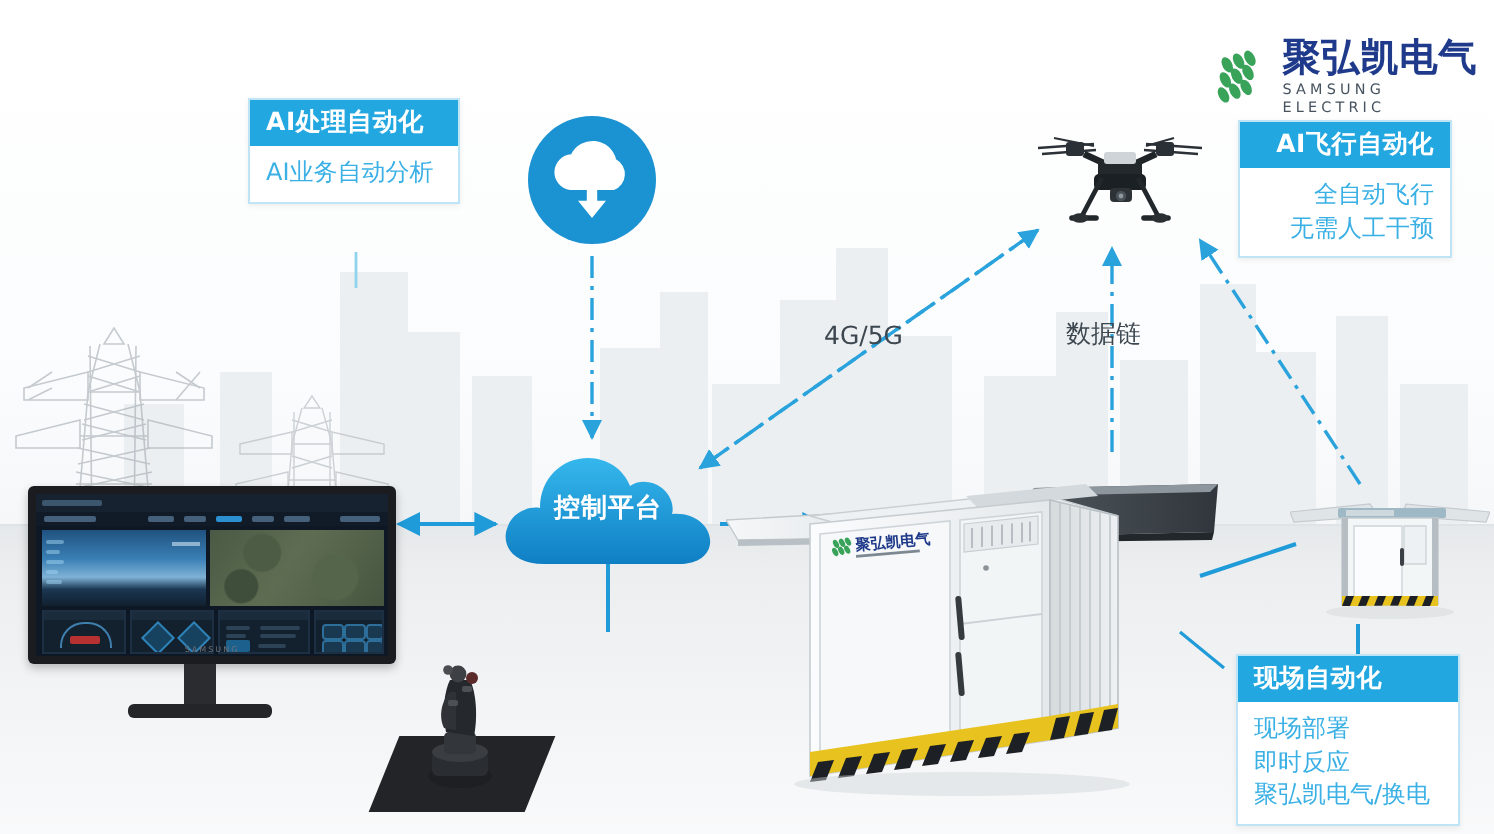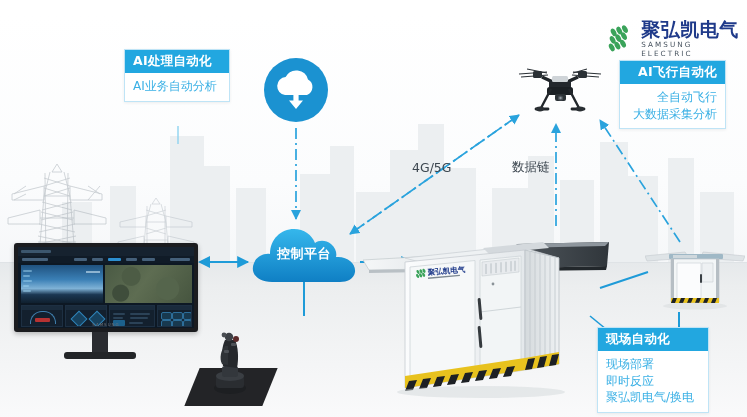--- a/index.html
+++ b/index.html
@@ -208,35 +208,35 @@
     <div class="card-hd">AI处理自动化</div>
     <div class="card-bd">
       <div>AI业务自动分析</div>
     </div>
   </div>
 
   <div class="card" style="left:619px;top:44px;width:105px;text-align:right;">
     <div class="card-hd">AI飞行自动化</div>
     <div class="card-bd">
       <div>全自动飞行</div>
-      <div>大数据采集分析</div>
+      <div>无需人工干预</div>
     </div>
   </div>
 
-  <div class="card" style="left:597px;top:311px;width:110px;">
+  <div class="card" style="left:618px;top:311px;width:110px;">
     <div class="card-hd">现场自动化</div>
     <div class="card-bd">
       <div>现场部署</div>
       <div>即时反应</div>
       <div>聚弘凯电气/换电</div>
     </div>
   </div>
 
   <div class="netlabel" style="left:412px;top:144px;">4G/5G</div>
-  <div class="netlabel" style="left:512px;top:143px;">数据链</div>
+  <div class="netlabel" style="left:533px;top:143px;">数据链</div>
 
   <div id="cloud-platform">
     <svg width="112" height="62" viewBox="0 0 112 62" style="position:absolute;left:0;top:0;">
       <defs>
         <linearGradient id="cg" x1="0" y1="0" x2="0" y2="1">
           <stop offset="0" stop-color="#35b7ec"></stop>
           <stop offset="1" stop-color="#0f7fc4"></stop>
         </linearGradient>
       </defs>
       <path d="M24 60 C8 60 2 50 6 41 C9 33 18 31 22 32 C22 17 33 7 46 7

